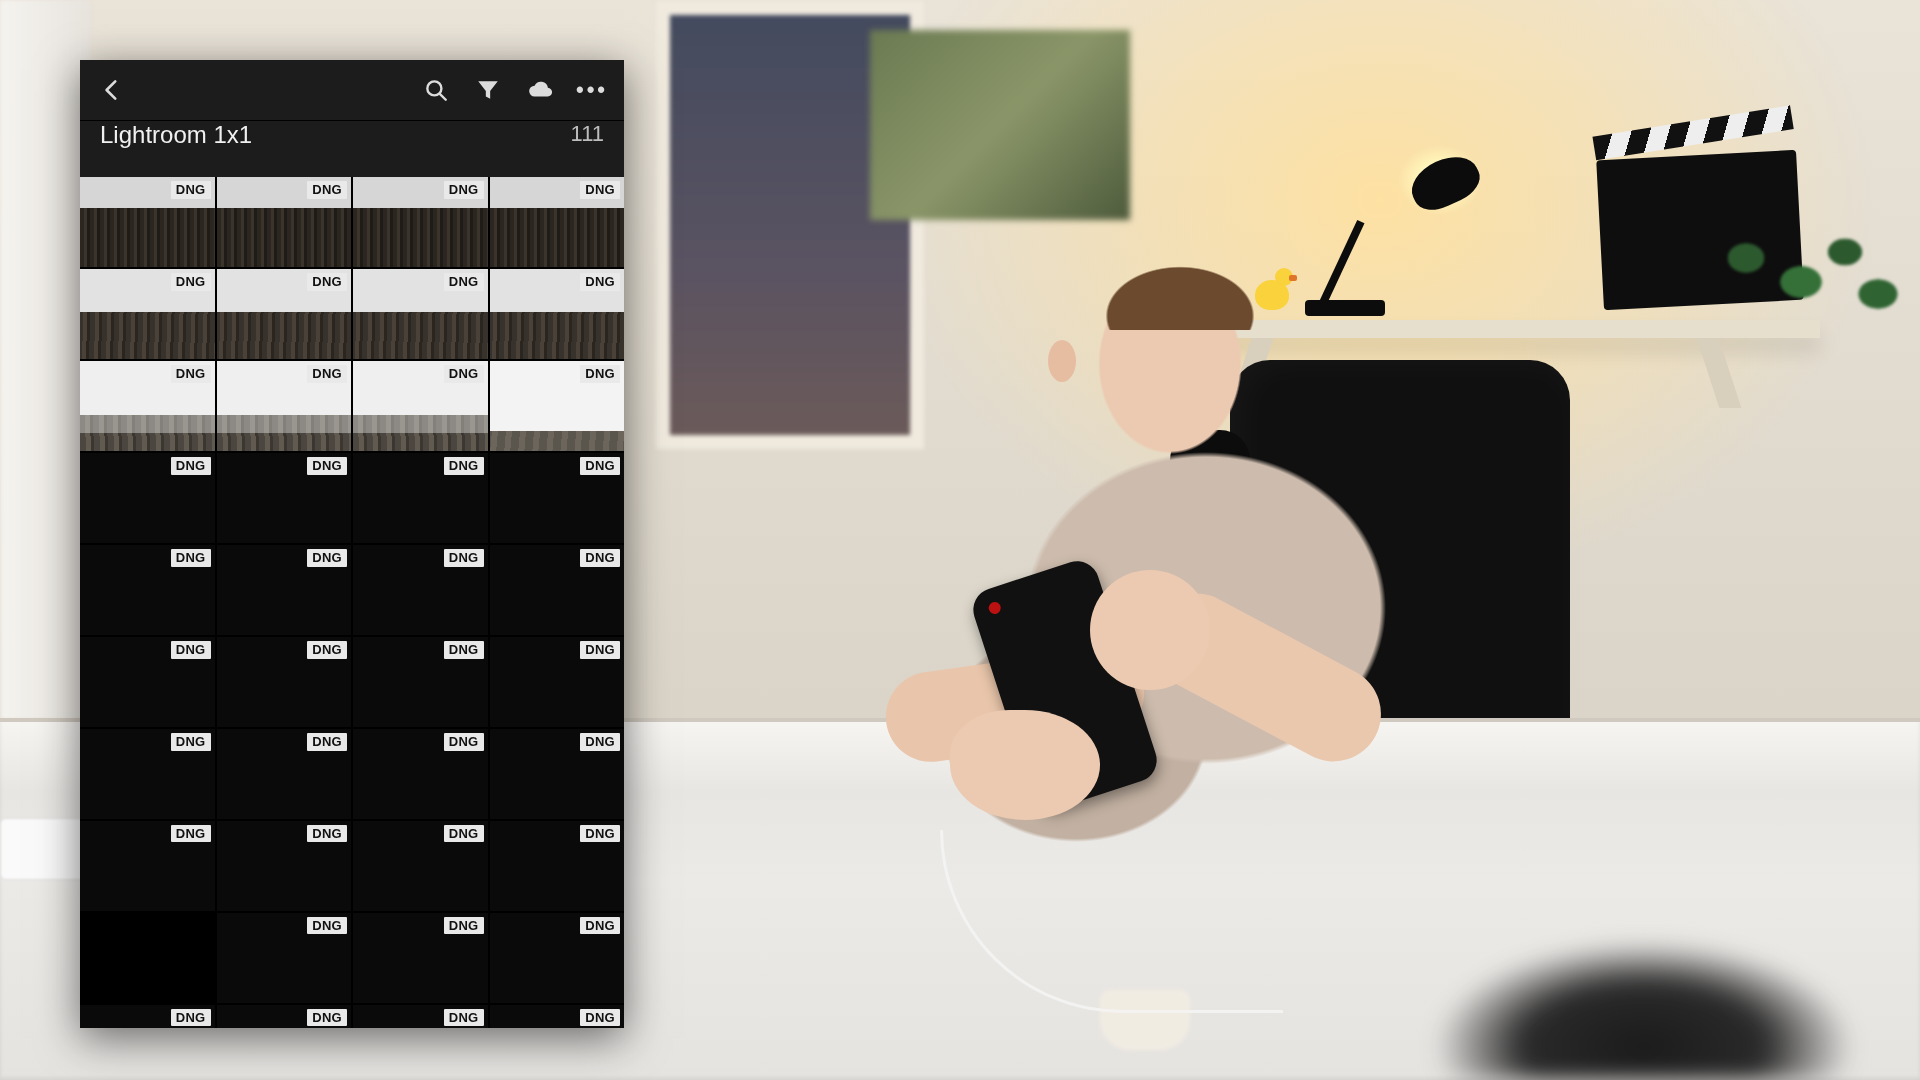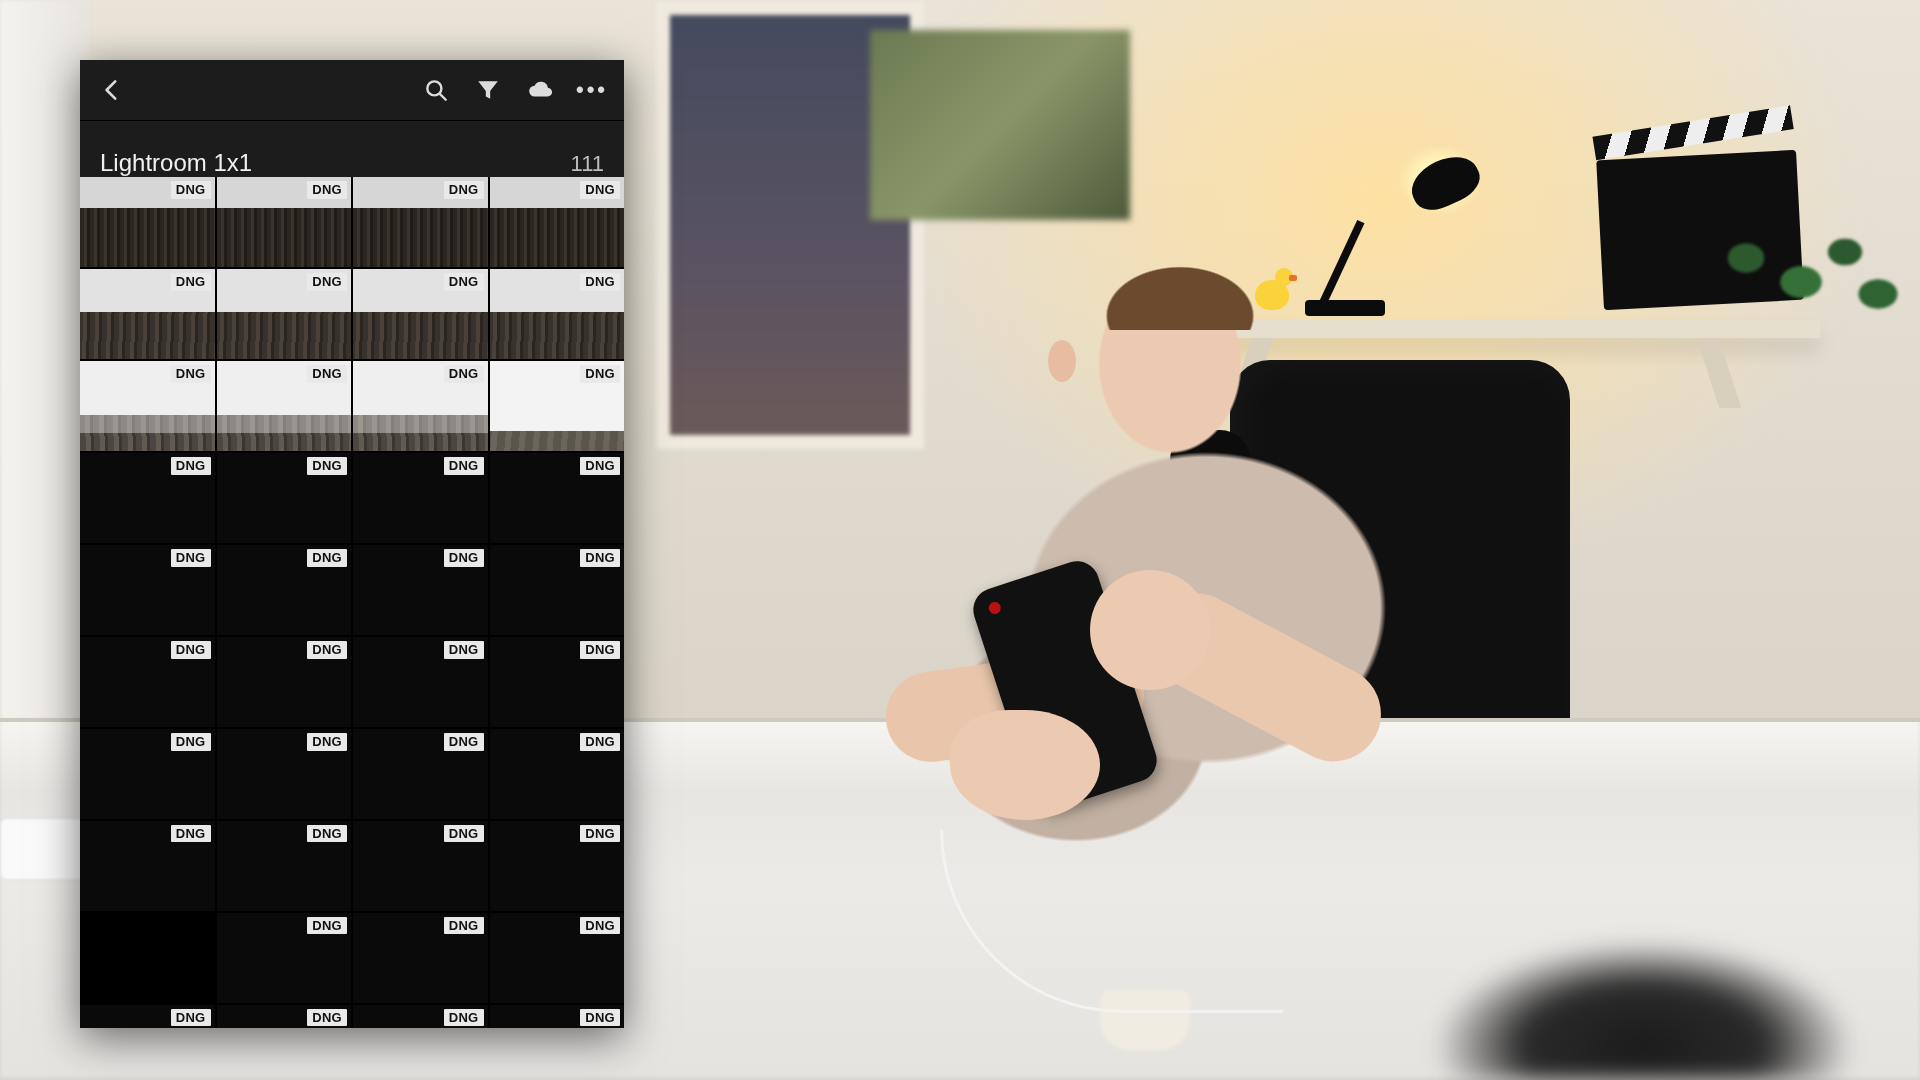--- a/index.html
+++ b/index.html
@@ -187,21 +187,21 @@
     color:#dcdcdc;
     cursor:pointer;
     border-radius:6px;
   }
   .ico-btn svg { width:26px; height:26px; display:block; }
   .ico-btn.more { letter-spacing:3px; font-size:22px; font-weight:700; }
 
   .po-header {
     height: 56px;
     background:#1c1c1c;
-    display:flex; align-items:flex-end; justify-content:space-between;
+    display:flex; align-items:flex-start; justify-content:space-between;
     padding: 0 20px;
     border-top:1px solid #000;
   }
   .po-header .title { font-size:24px; font-weight:400; color:#f0f0f0; }
   .po-header .count { font-size:22px; color:#bdbdbd;margin-left:40px; }
 
   .grid {
     display:grid;
     grid-template-columns: repeat(4, 1fr);
     gap:2px;

